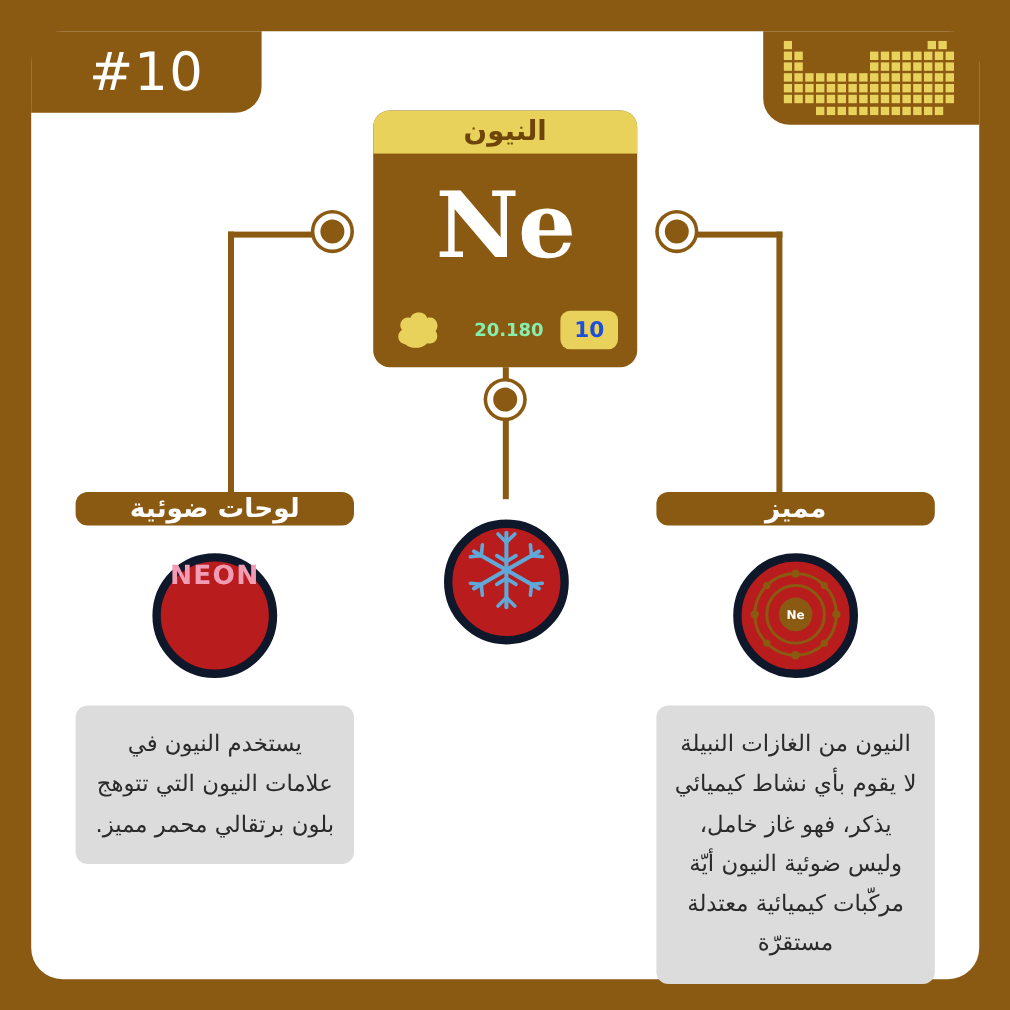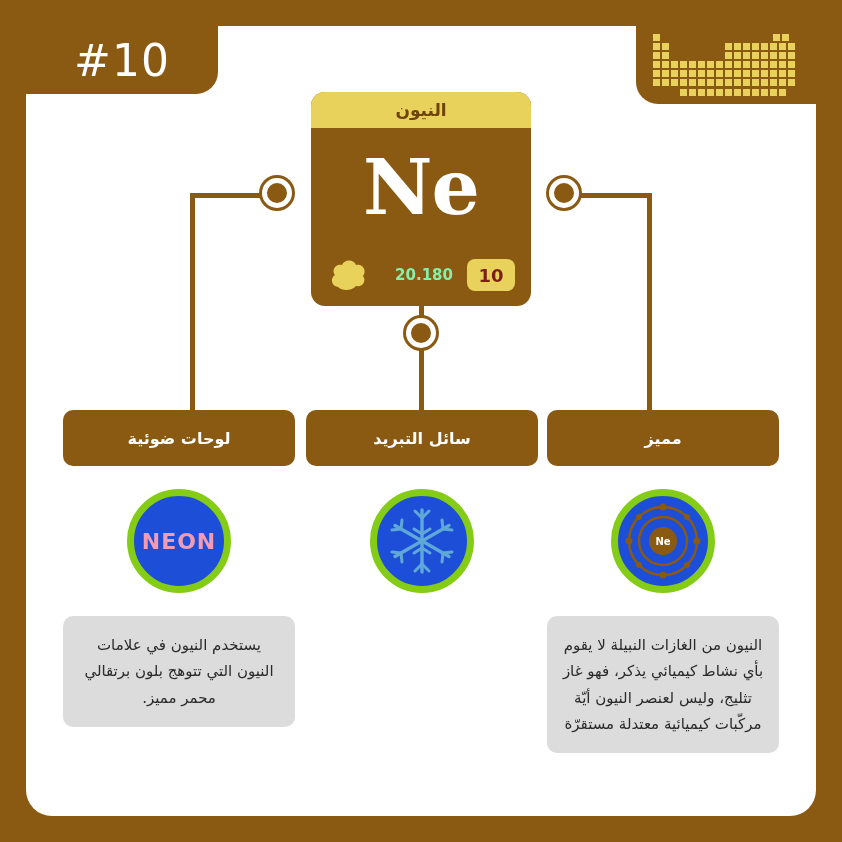--- a/index.html
+++ b/index.html
@@ -64,21 +64,21 @@
     left: 311px; top: 92px;
     width: 220px; height: 214px;
     background: #8B5A12;
     border-radius: 14px;
     overflow: hidden;
   }
   .element-name {
     height: 36px;
     background: #E8D25C;
     color: #6E4408;
-    font-size: 17px;
+    font-size: 23px;
     font-weight: bold;
     display: flex;
     align-items: center;
     justify-content: center;
   }
   .element-symbol {
     height: 118px;
     display: flex;
     align-items: center;
     justify-content: center;
@@ -90,21 +90,21 @@
   }
   .element-footer {
     position: relative;
     height: 58px;
     padding: 0 16px;
     display: flex;
     align-items: center;
   }
   .atomic-number {
     background: #E8D25C;
-    color: #7f1d1d;
+    color: #1d4ed8;
     font-size: 18px;
     font-weight: bold;
     border-radius: 8px;
     width: 48px; height: 32px;
     display: flex;
     align-items: center;
     justify-content: center;
   }
   .atomic-mass {
     color: #86efac;
@@ -131,58 +131,58 @@
     box-shadow: 0 0 0 3px #8B5A12;
   }
 
   
   .column {
     position: absolute;
     top: 410px;
     width: 232px;
   }
   .col-header {
-    height: 56px;
+    height: 28px;
     background: #8B5A12;
     border-radius: 10px;
     color: #FFFFFF;
-    font-size: 16px;
+    font-size: 22px;
     font-weight: bold;
     display: flex;
     align-items: center;
     justify-content: center;
   }
   .col-icon {
     height: 150px;
     display: flex;
     align-items: center;
     justify-content: center;
   }
   .circle-icon {
     width: 104px; height: 104px;
     border-radius: 50%;
-    border: 7px solid #84cc16;
-    display: flex;
-    align-items: center;
-    justify-content: center;
-    background: #1d4ed8;
+    border: 7px solid #0f172a;
+    display: flex;
+    align-items: flex-start;
+    justify-content: center;
+    background: #b91c1c;
   }
   .neon-word {
     color: #F19CB4;
     font-size: 22px;
     font-weight: bold;
     letter-spacing: 1px;
     font-family: "DejaVu Sans", "Liberation Sans", sans-serif;
   }
   .col-text {
     background: #DCDCDC;
     border-radius: 10px;
     padding: 16px 14px;
     color: #2A2A2A;
-    font-size: 15px;
+    font-size: 19px;
     line-height: 1.75;
     text-align: center;
   }
 </style>
 </head>
 <body>
 
 <div class="canvas">
 
   <div class="white-panel"></div>
@@ -320,25 +320,24 @@
           <circle cx="44" cy="78" r="3.5" fill="#8B5A12"></circle>
           <circle cx="10" cy="44" r="3.5" fill="#8B5A12"></circle>
           <circle cx="78" cy="44" r="3.5" fill="#8B5A12"></circle>
           <circle cx="20" cy="20" r="3" fill="#8B5A12"></circle>
           <circle cx="68" cy="20" r="3" fill="#8B5A12"></circle>
           <circle cx="20" cy="68" r="3" fill="#8B5A12"></circle>
           <circle cx="68" cy="68" r="3" fill="#8B5A12"></circle>
         </svg>
       </div>
     </div>
-    <div class="col-text">النيون من الغازات النبيلة لا يقوم بأي نشاط كيميائي يذكر، فهو غاز تثليج، وليس لعنصر النيون أيّة مركّبات كيميائية معتدلة مستقرّة</div>
+    <div class="col-text">النيون من الغازات النبيلة لا يقوم بأي نشاط كيميائي يذكر، فهو غاز خامل، وليس ضوئية النيون أيّة مركّبات كيميائية معتدلة مستقرّة</div>
   </div>
 
   <div class="column" style="left:306px;">
-    <div class="col-header">سائل التبريد</div>
     <div class="col-icon">
       <div class="circle-icon">
         <svg width="70" height="70" viewBox="0 0 70 70">
           <g stroke="#5FA8D8" stroke-width="3.4" stroke-linecap="round" fill="none">
             <line x1="35" y1="4" x2="35" y2="66"></line>
             <line x1="8" y1="19.5" x2="62" y2="50.5"></line>
             <line x1="8" y1="50.5" x2="62" y2="19.5"></line>
             <g stroke-width="3">
               <line x1="35" y1="12" x2="28" y2="5"></line>
                 <line x1="35" y1="12" x2="42" y2="5"></line>

